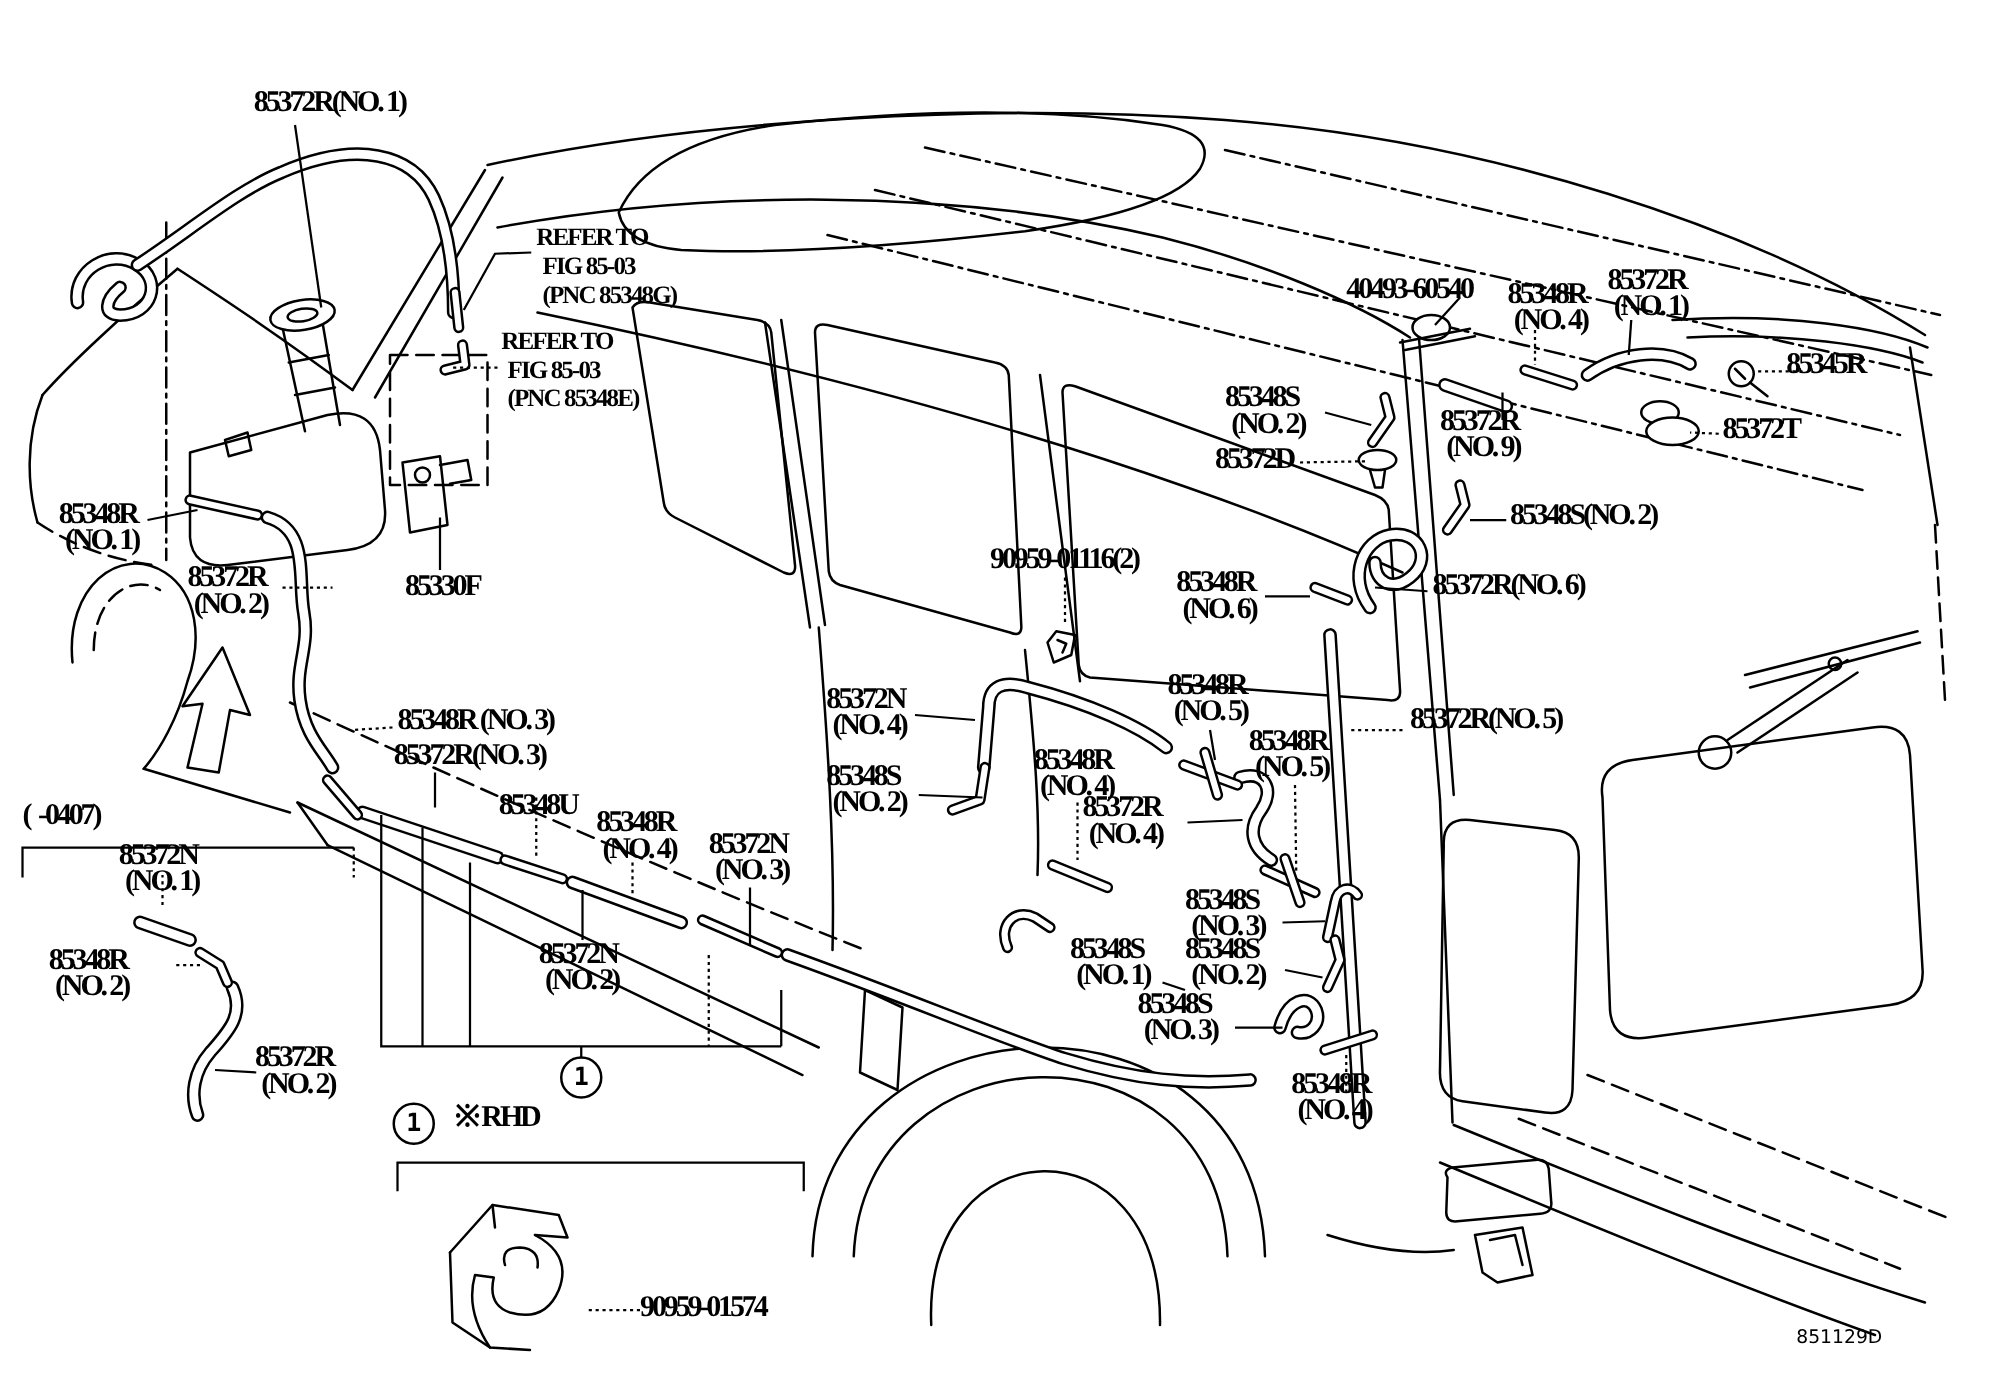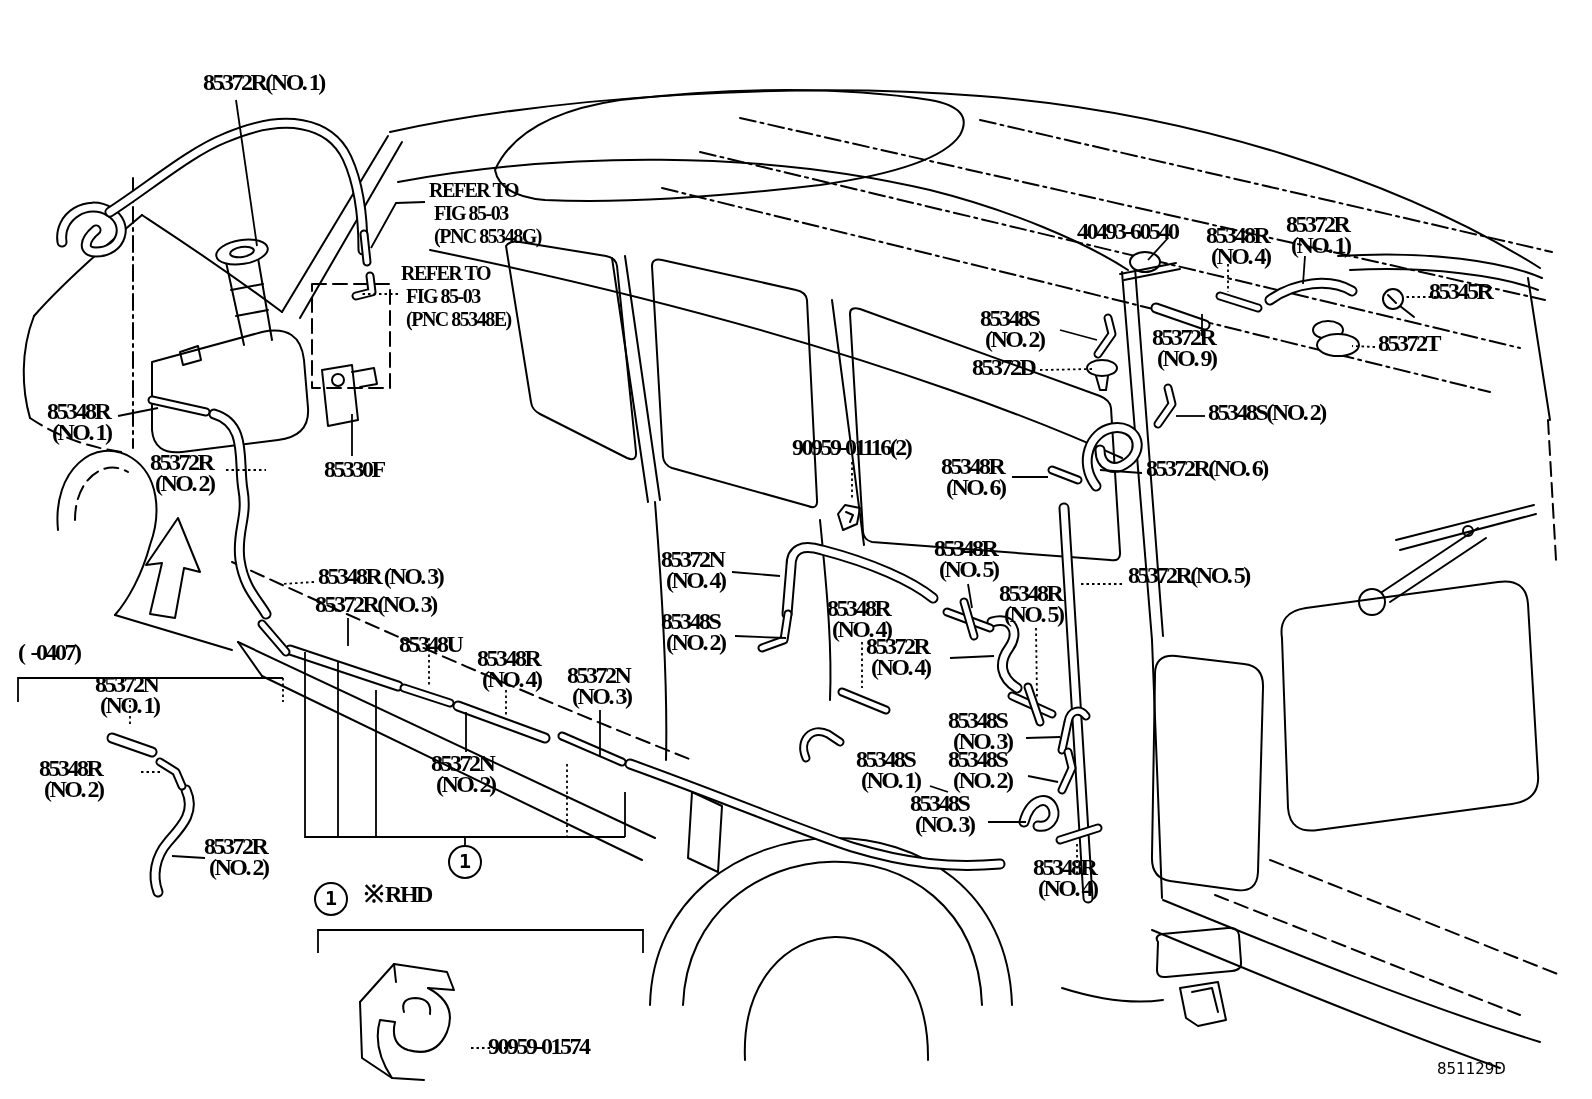--- a/index.html
+++ b/index.html
@@ -360,20 +360,20 @@
       <div class="plabel" style="left: 18px; top: 642px;"><div class="main">(  -0407)</div></div>
       <div class="plabel" style="left: 95px; top: 674px;"><div class="main">85372N</div><div class="sub">(NO. 1)</div></div>
       <div class="plabel" style="left: 39px; top: 758px;"><div class="main">85348R</div><div class="sub">(NO. 2)</div></div>
       <div class="plabel" style="left: 204px; top: 836px;"><div class="main">85372R</div><div class="sub">(NO. 2)</div></div>
       <div class="plabel" style="left: 948px; top: 710px;"><div class="main">85348S</div><div class="sub">(NO. 3)</div></div>
       <div class="plabel" style="left: 856px; top: 749px;"><div class="main">85348S</div><div class="sub">(NO. 1)</div></div>
       <div class="plabel" style="left: 948px; top: 749px;"><div class="main">85348S</div><div class="sub">(NO. 2)</div></div>
       <div class="plabel" style="left: 910px; top: 793px;"><div class="main">85348S</div><div class="sub">(NO. 3)</div></div>
       <div class="plabel" style="left: 1033px; top: 857px;"><div class="main">85348R</div><div class="sub">(NO. 4)</div></div>
       <div class="plabel" style="left: 364px; top: 884px;"><div class="main">※ RHD</div></div>
-      <div class="plabel" style="left: 488px; top: 1036px;"><div class="main">90959-01574</div></div>
+      <div class="plabel" style="left: 512px; top: 1036px;"><div class="main">90959-01574</div></div>
       <div class="callout" style="left: 465px; top: 862px;">1</div>
       <div class="callout" style="left: 331px; top: 899px;">1</div>
     </div>
 
 <div class="plabel code" style="left:1437px;top:1059px;">851129D</div>
 
 </div>
 
 </body></html>

